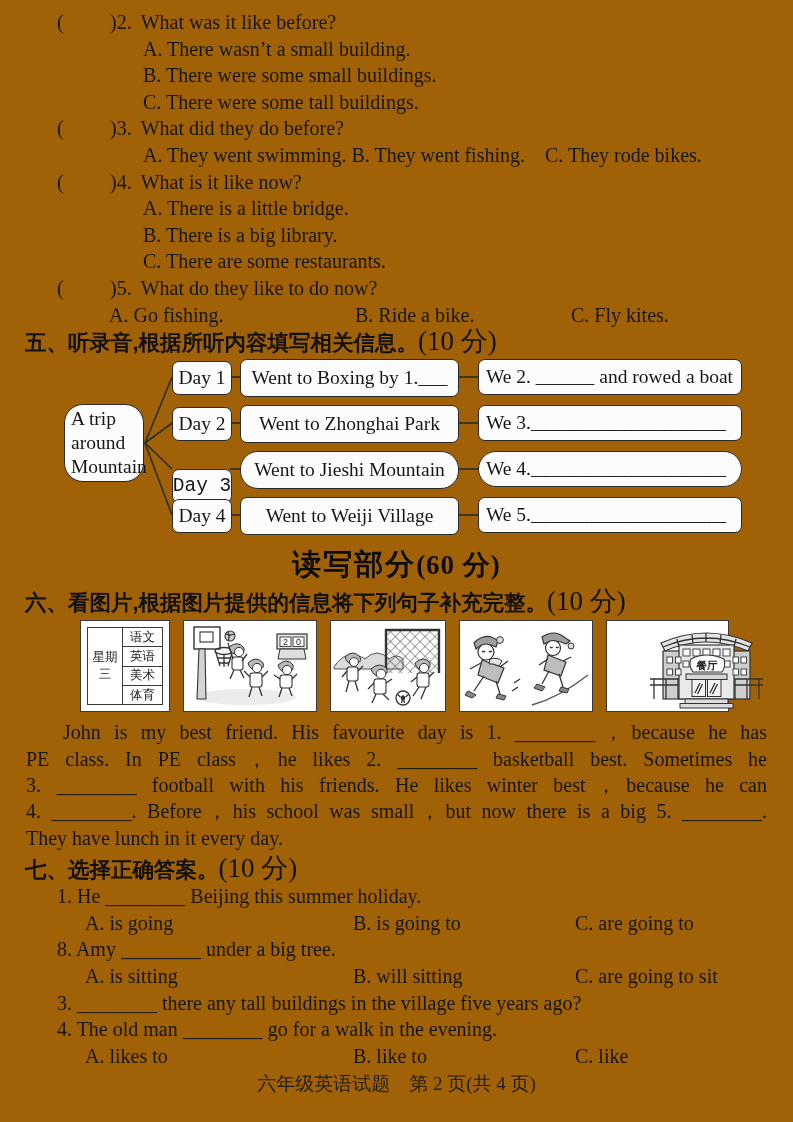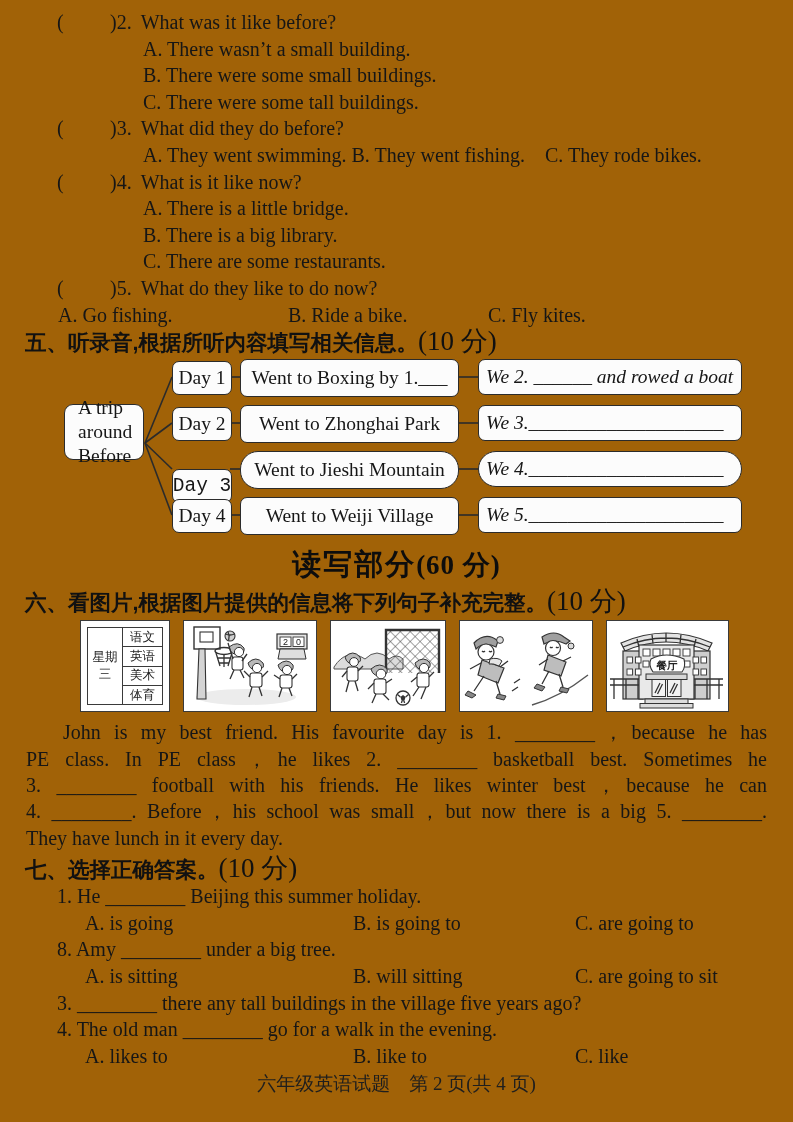--- a/index.html
+++ b/index.html
@@ -8,60 +8,60 @@
     background:#a16207;color:#161616;overflow:hidden;
     font-family:"Liberation Serif","DejaVu Serif",serif;
   }
   
   .mc-block{padding-top:9px;}
   .qline,.opt,.optline{font-size:20px;line-height:26.6px;white-space:pre;}
   .qline{padding-left:57px;}
   .qline .br{display:inline-block;width:53px;}
   .qline .qnum{margin-right:9px;}
   .opt{padding-left:143px;}
-  .optcols{display:flex;padding-left:58px;font-size:20px;line-height:26.6px;}
+  .optcols{display:flex;padding-left:109px;font-size:20px;line-height:26.6px;gap:16px;}
   .optcols .c1{width:230px;}
   .optcols .c2{width:200px;}
   
   .sec-head{
     padding-left:25px;font-family:"Liberation Sans","DejaVu Sans",sans-serif;
     font-weight:bold;font-size:21.5px;line-height:26px;color:#111;white-space:pre;
   }
   .sec-head .score{font-family:"Liberation Serif",serif;font-weight:normal;font-size:27px;}
   .big-head{
     text-align:center;font-family:"Liberation Sans","DejaVu Sans",sans-serif;
     font-weight:bold;font-size:29px;line-height:40px;letter-spacing:2px;margin-top:2px;color:#0d0d0d;
   }
   .big-head .score{font-family:"Liberation Serif",serif;font-size:27px;letter-spacing:1px;}
   
   .diagram{position:relative;height:184px;margin-top:2px;}
   .diagram svg.dg-lines{position:absolute;left:0;top:0;}
   .dgbox{
     position:absolute;border:1.6px solid #2b2b2b;border-radius:7px;background:#fcfcfc;
     font-size:19.5px;display:flex;align-items:center;justify-content:center;white-space:pre;
   }
-  .tripbox{left:64px;top:46px;width:80px;height:56px;border-radius:9px;
-    flex-direction:column;align-items:flex-start;justify-content:center;padding-left:13px;line-height:24px;box-sizing:border-box;}
+  .tripbox{left:64px;top:46px;width:80px;height:78px;border-radius:19px;
+    flex-direction:column;align-items:flex-start;justify-content:center;padding-left:6px;line-height:24px;box-sizing:border-box;}
   .dbox{left:172px;width:58px;height:32px;}
   .wbox{left:240px;width:217px;height:36px;}
-  .webox{left:478px;width:264px;height:36px;justify-content:flex-start;padding-left:7px;box-sizing:border-box;overflow:hidden;font-style:italic;}
+  .webox{left:478px;width:264px;height:36px;justify-content:flex-start;padding-left:7px;box-sizing:border-box;overflow:hidden;}
   .r1 .dbox, .row-d1{top:3px;}   .r1-w{top:1px;}
   .row-d2{top:49px;} .r2-w{top:47px;}
   .row-d3{top:111px;font-family:Liberation Mono, monospace;} .r3-w{top:93px;border-radius:18px;}
   .row-d4{top:141px;} .r4-w{top:139px;}
   
   .pics{display:flex;gap:13px;margin:4px 0 0 80px;height:92px;}
   .panel{border:1.6px solid #3a3a3a;background:#fff;box-sizing:border-box;height:92px;}
   .panel svg{display:block;}
   .p-schedule{width:90px;padding:6px;}
   .p-schedule table{border-collapse:collapse;width:100%;height:100%;table-layout:fixed;}
   .p-schedule td{border:1.2px solid #3a3a3a;text-align:center;
     font-size:12.5px;padding:0;color:#222;}
   .p-schedule .daycell{width:34px;}
-  .p-basketball{width:134px;} .p-football{width:116px;} .p-skating{width:134px;} .p-restaurant{width:123px;}
+  .p-basketball{width:134px;} .p-football{width:116px;} .p-skating{width:134px;} .p-restaurant{width:123px;padding-left:40px;}
   
   .passage{margin:7px 26px 0 26px;}
   .pline{font-size:20px;line-height:26.4px;text-align:justify;text-align-last:justify;}
   .pline.first{text-indent:37px;}
   .pline.last{text-align:left;text-align-last:left;}
   
   .s7{margin-top:4px;}
   .s7 .qline7{font-size:20px;line-height:26.6px;padding-left:57px;white-space:pre;}
   .s7 .optcols7{display:flex;padding-left:85px;font-size:20px;line-height:26.6px;align-items:flex-end;}
   .s7 .optcols7 .c1{width:268px;}
@@ -114,21 +114,21 @@
         <line x1="457" y1="19" x2="478" y2="19"></line>
         <line x1="457" y1="65" x2="478" y2="65"></line>
         <line x1="457" y1="111" x2="478" y2="111"></line>
         <line x1="457" y1="157" x2="478" y2="157"></line>
       </g>
     </svg>
 
     <div class="dgbox tripbox">
       <div>A trip</div>
       <div>around</div>
-      <div>Before</div>
+      <div>Mountain</div>
     </div>
 
     <div class="dgbox dbox row-d1">Day 1</div>
     <div class="dgbox wbox r1-w">Went to Boxing by 1.___</div>
     <div class="dgbox webox r1-w">We 2. ______ and rowed a boat</div>
 
     <div class="dgbox dbox row-d2">Day 2</div>
     <div class="dgbox wbox r2-w">Went to Zhonghai Park</div>
     <div class="dgbox webox r2-w">We 3.____________________</div>
 

